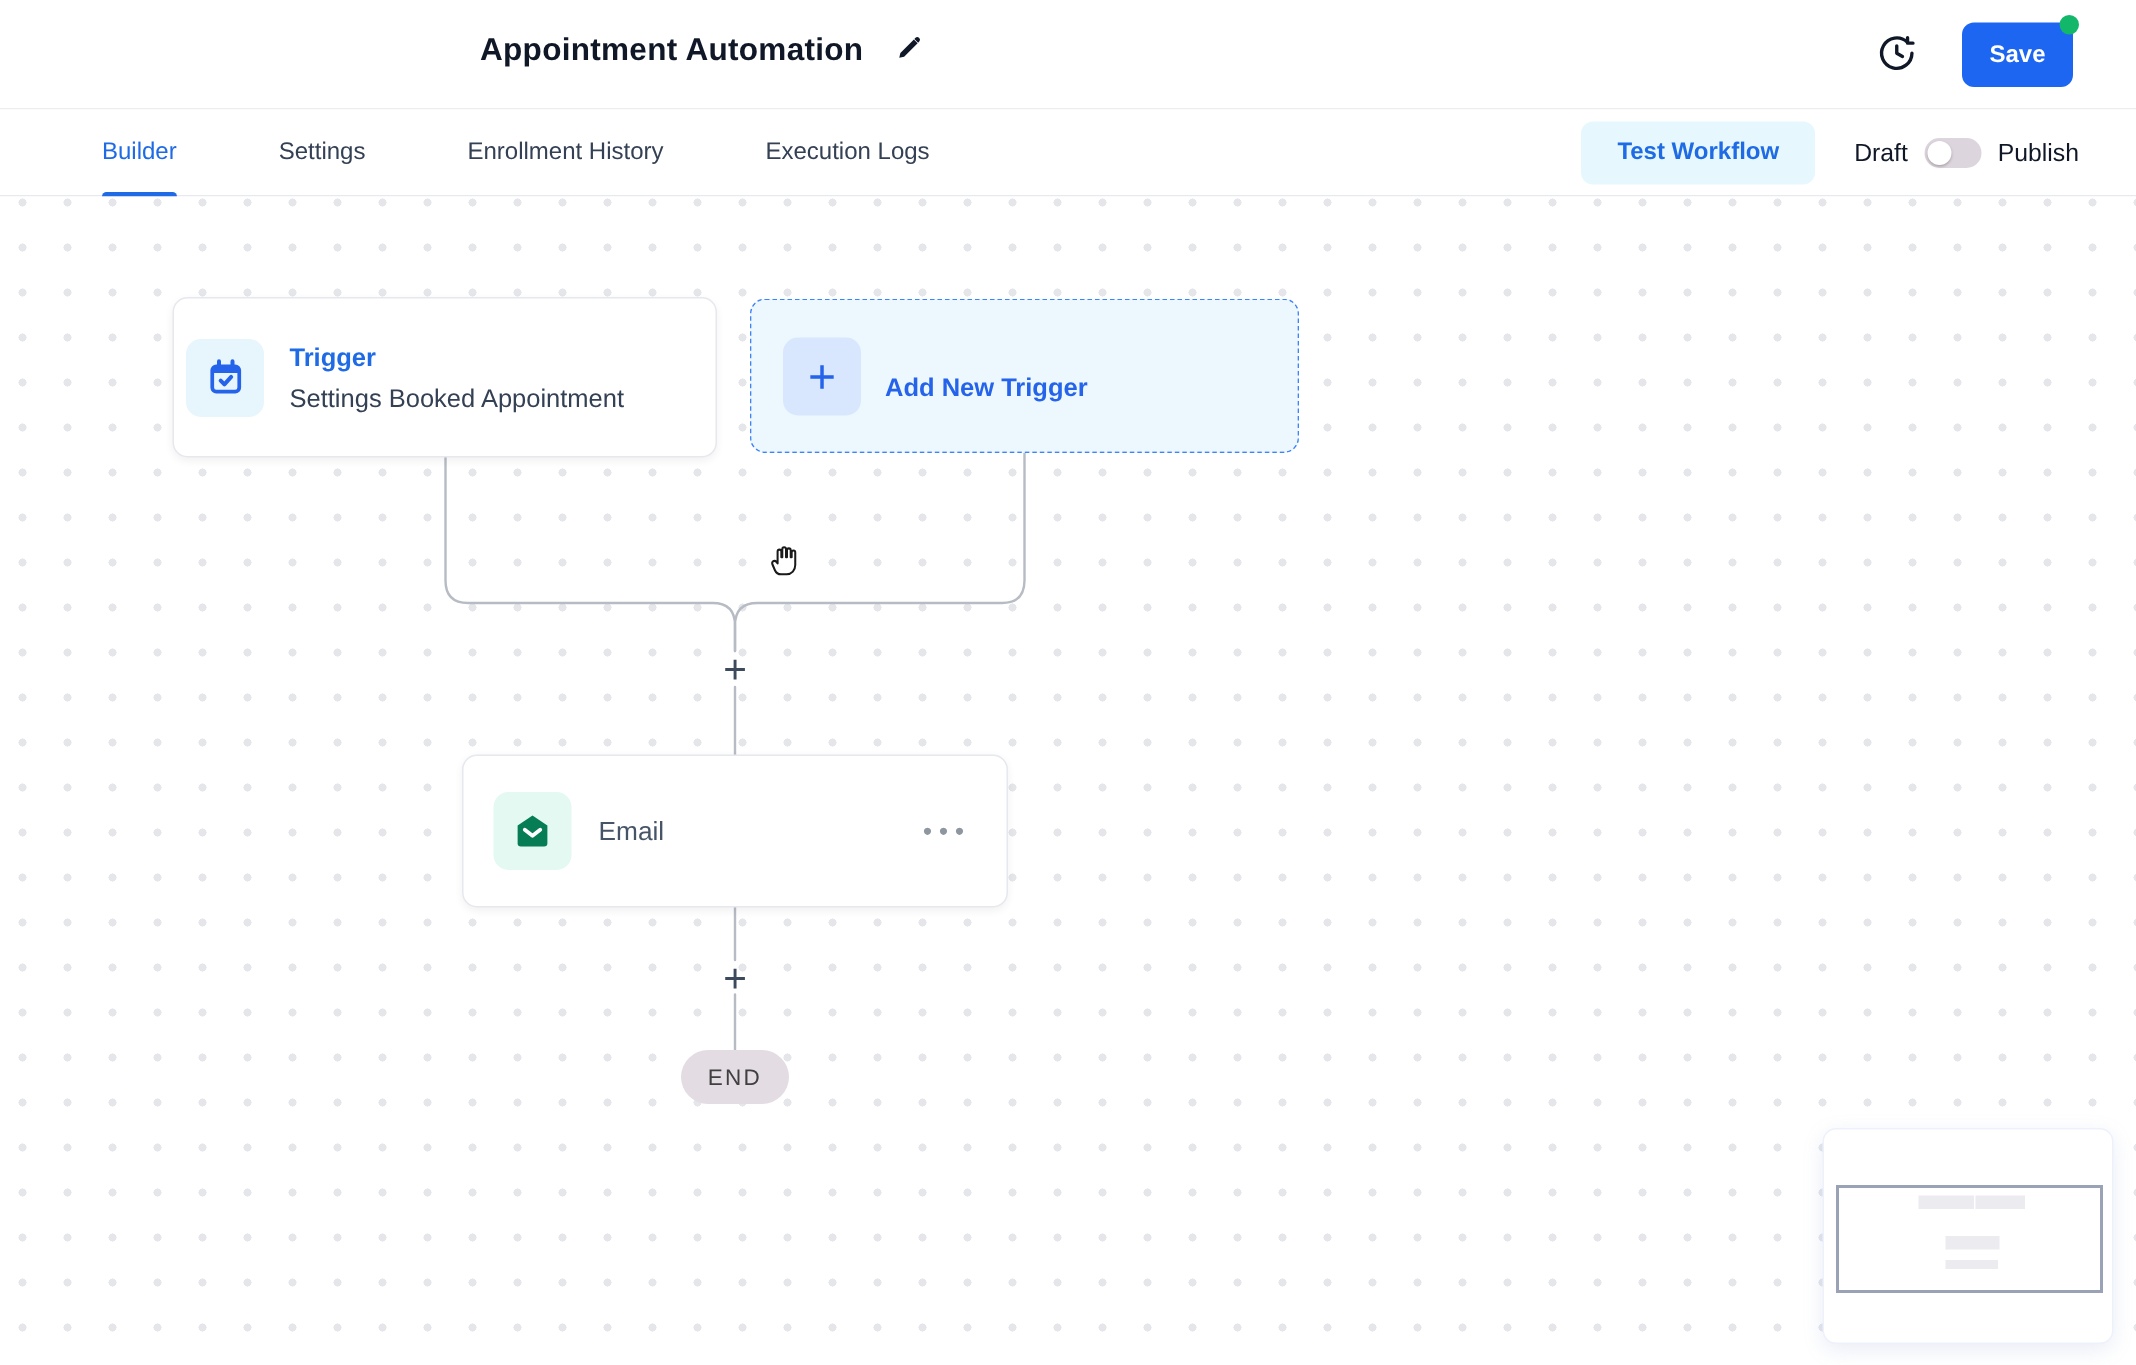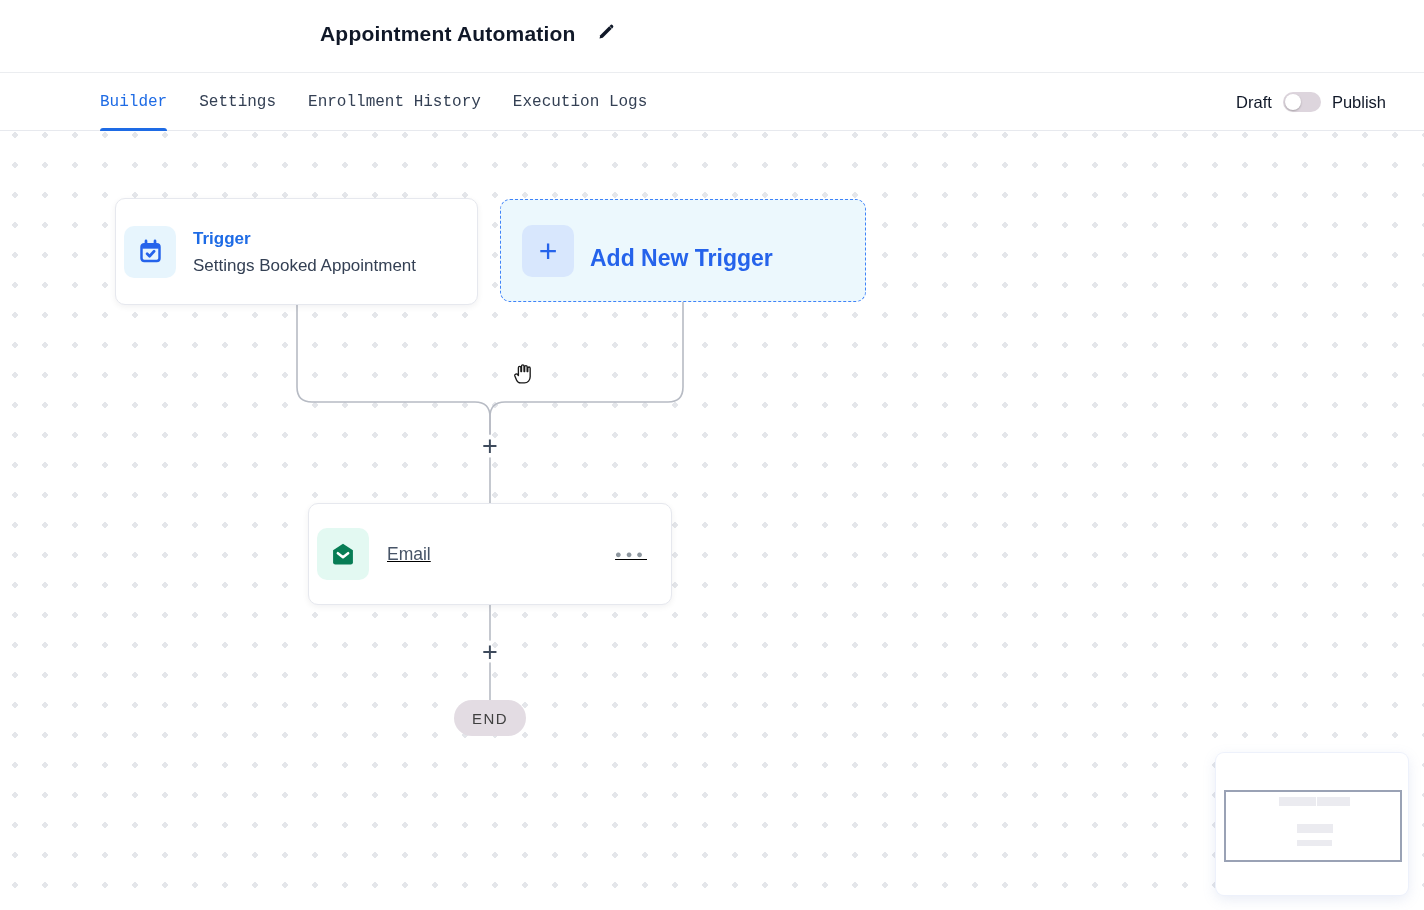--- a/index.html
+++ b/index.html
@@ -17,21 +17,21 @@
   .title-wrap{position:absolute; left:320px; top:0; height:67px; display:flex; align-items:center; gap:20px;}
   .page-title{font-size:21px; font-weight:700; color:#101828; letter-spacing:.2px;}
   .icon-btn{background:none; border:none; cursor:pointer; display:flex; align-items:center; justify-content:center; padding:0;}
   .header-right{position:absolute; right:42px; top:0; height:73px; display:flex; align-items:center; gap:30px;}
   .save-btn{position:relative; width:74px; height:43px; background:var(--save-blue); color:#fff;
     font-family:inherit; font-size:16px; font-weight:700; border:none; border-radius:8px; cursor:pointer;}
   .save-dot{position:absolute; top:-5px; right:-4px; width:13px; height:13px; border-radius:50%; background:var(--badge-green);}
 
   
   .tabbar{position:relative; height:58px; background:#fff; border-bottom:1px solid #e7e9ee; display:flex;}
-  .tabs{display:flex; gap:32px; padding-left:100px; height:100%;font-family:Liberation Mono, monospace;}
+  .tabs{display:flex; gap:68px; padding-left:68px; height:100%;}
   .tab{display:flex; align-items:center; font-size:16px; color:#344054; cursor:pointer; position:relative; white-space:nowrap;}
   .tab.active{color:var(--accent); font-weight:500;}
   .tab.active::after{content:""; position:absolute; left:0; right:0; bottom:-1px; height:3px; background:var(--accent); border-radius:3px 3px 0 0;}
   .tabbar-right{position:absolute; right:38px; top:0; height:58px; display:flex; align-items:center;}
   .test-workflow{height:42px; padding:0 24px; background:var(--test-bg); color:var(--accent); border:none;
     border-radius:8px; font-family:inherit; font-size:16px; font-weight:700; cursor:pointer; margin-right:26px;}
   .draft-label,.publish-label{font-size:16.5px; color:#101828;}
   .toggle{width:38px; height:20px; border-radius:10px; background:var(--toggle-track); position:relative; margin:0 11px; cursor:pointer; border:none;}
   .toggle .knob{position:absolute; left:2px; top:2px; width:16px; height:16px; border-radius:50%; background:#fff; box-shadow:0 1px 2px rgba(0,0,0,.25);}
 
@@ -48,23 +48,23 @@
   .trigger-node{left:115px; top:67px; width:363px; height:107px; padding-left:8px; gap:17px;}
   .trigger-tile{background:#e7f5fd;}
   .trigger-title{font-size:17px; font-weight:700; color:var(--accent); line-height:27px;}
   .trigger-subtitle{font-size:17px; color:#344054; line-height:27px;}
 
   .add-trigger{position:absolute; left:500px; top:68px; width:366px; height:103px; background:var(--addtrig-bg);
     border:1.5px dashed var(--addtrig-border); border-radius:10px; display:flex; align-items:center;
     padding-left:21px; gap:16px; cursor:pointer;}
   .plus-tile{width:52px; height:52px; border-radius:10px; background:#d8e7fd; color:var(--trigger-blue);
     font-size:32px; font-weight:300; display:flex; align-items:center; justify-content:center; line-height:1;}
-  .add-label{color:var(--trigger-blue); font-weight:700; font-size:23px;margin-top:16px;}
+  .add-label{color:var(--trigger-blue); font-weight:700; font-size:17px;margin-top:16px;}
 
-  .email-node{left:308px; top:372px; width:364px; height:102px; padding:0 24px 0 8px; gap:18px;text-decoration:underline;}
+  .email-node{left:308px; top:372px; width:364px; height:102px; padding:0 24px 0 20px; gap:18px;}
   .email-tile{background:#e3f9f2;}
   .email-label{font-size:17.5px; color:#475467; flex:1;}
   .node-menu{color:#8e979f; font-size:11px; letter-spacing:4px; cursor:pointer; white-space:nowrap;}
 
   .plus-float{position:absolute; width:26px; height:26px; transform:translate(-50%,-50%);
     display:flex; align-items:center; justify-content:center; color:#3d4a5c; font-size:27px; font-weight:300; cursor:pointer; line-height:1;}
 
   .end-node{position:absolute; left:454px; top:569px; width:72px; height:36px; border-radius:18px;
     background:var(--end-bg); color:#404040; font-size:15px; letter-spacing:1.5px; font-weight:400;
     display:flex; align-items:center; justify-content:center;}
@@ -88,30 +88,46 @@
     <div class="page-title">Appointment Automation</div>
     <button class="icon-btn">
       <span>
         <svg width="20" height="20" viewBox="0 0 24 24">
           <path d="M4.2 19.8l.9-3.9L15.9 5.1l3 3L8.1 18.9l-3.9.9z" fill="#101828"></path>
           <path d="M17.2 3.8a2 2 0 0 1 2.8 0l.2.2a2 2 0 0 1 0 2.8l-.9.9-3-3 .9-.9z" fill="#101828"></path>
         </svg>
       </span>
     </button>
   </div>
+  <div class="header-right">
+    <button class="icon-btn">
+      <span>
+        <svg width="27" height="27" viewBox="0 0 24 24" fill="none" stroke="#101828" stroke-width="2" stroke-linecap="round" stroke-linejoin="round">
+          <path d="M18.2 5.4A9 9 0 1 0 21 12"></path>
+          <path d="M18.4 2.8v3.2h3.2"></path>
+          <path d="M12 7.6V12l3.4 1.9"></path>
+        </svg>
+      </span>
+    </button>
+    <button class="save-btn">
+      <span>Save</span>
+      <span class="save-dot"></span>
+    </button>
+  </div>
 </div>
 
 <div class="tabbar">
   <div class="tabs">
     <div class="tab active">Builder</div>
     <div class="tab">Settings</div>
     <div class="tab">Enrollment History</div>
     <div class="tab">Execution Logs</div>
   </div>
   <div class="tabbar-right">
+    <button class="test-workflow">Test Workflow</button>
     <span class="draft-label">Draft</span>
     <button class="toggle">
       <span class="knob"></span>
     </button>
     <span class="publish-label">Publish</span>
   </div>
 </div>
 
 <div class="canvas">
 

